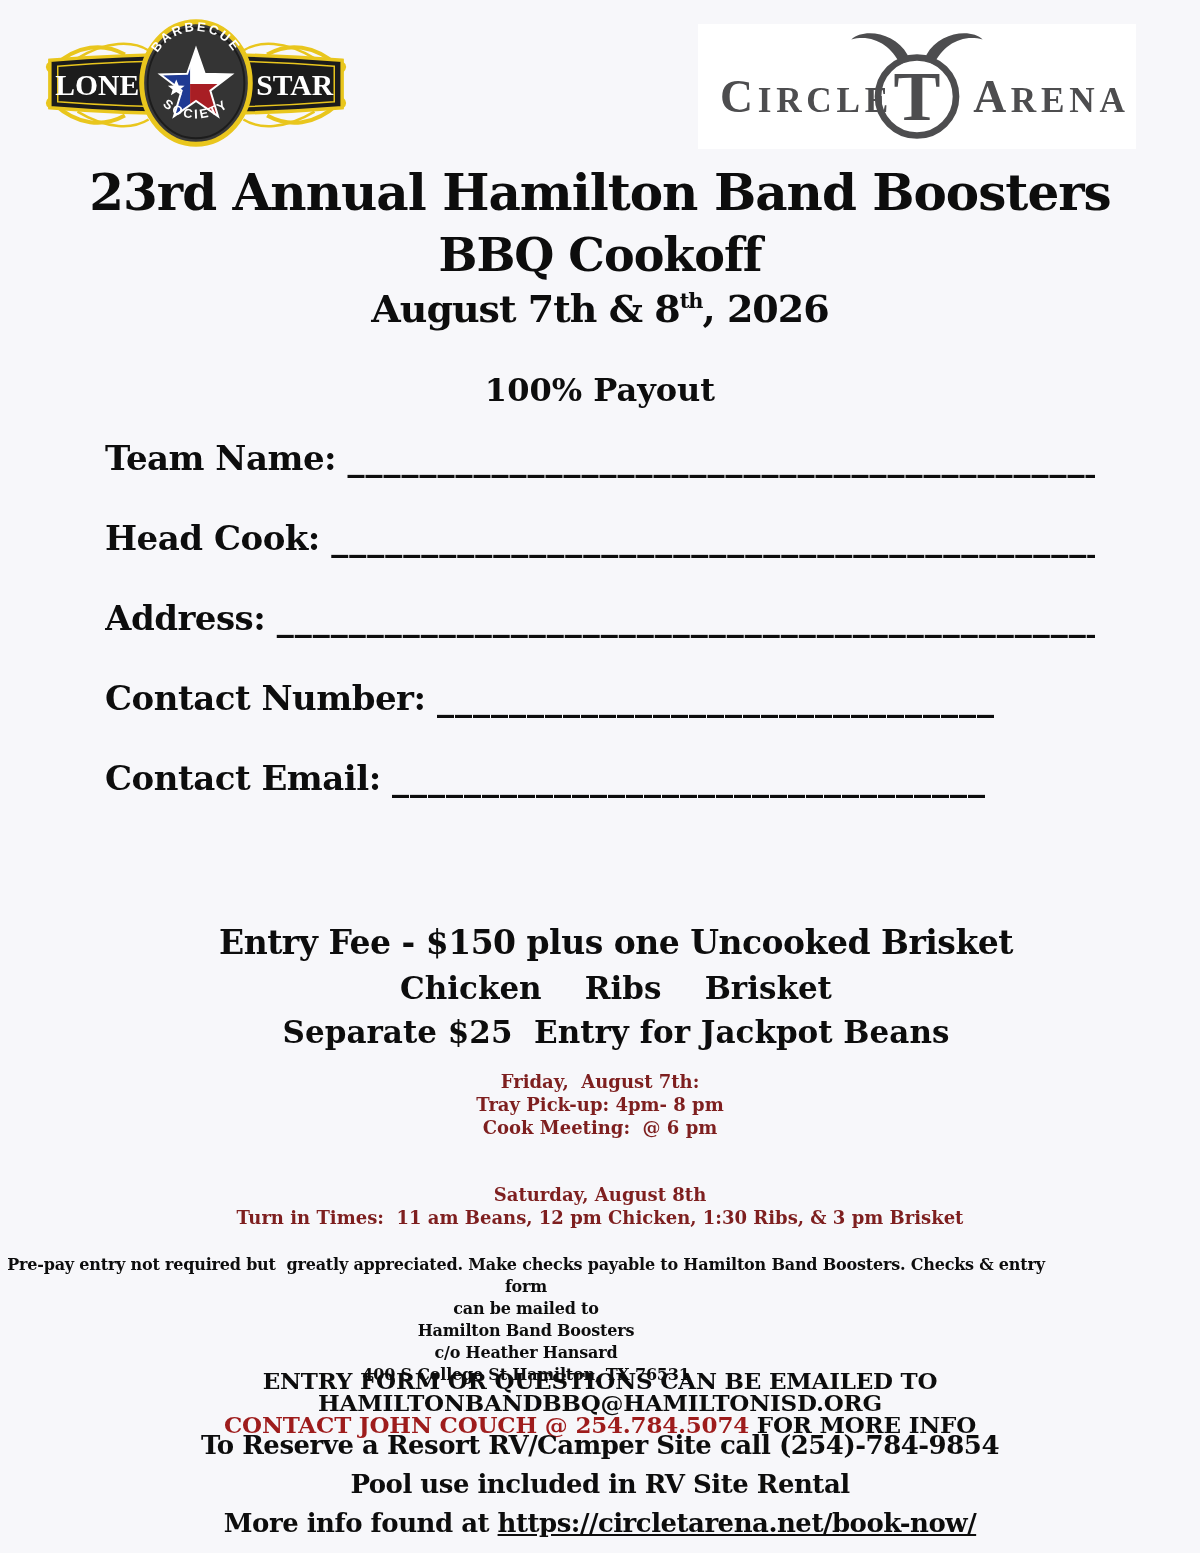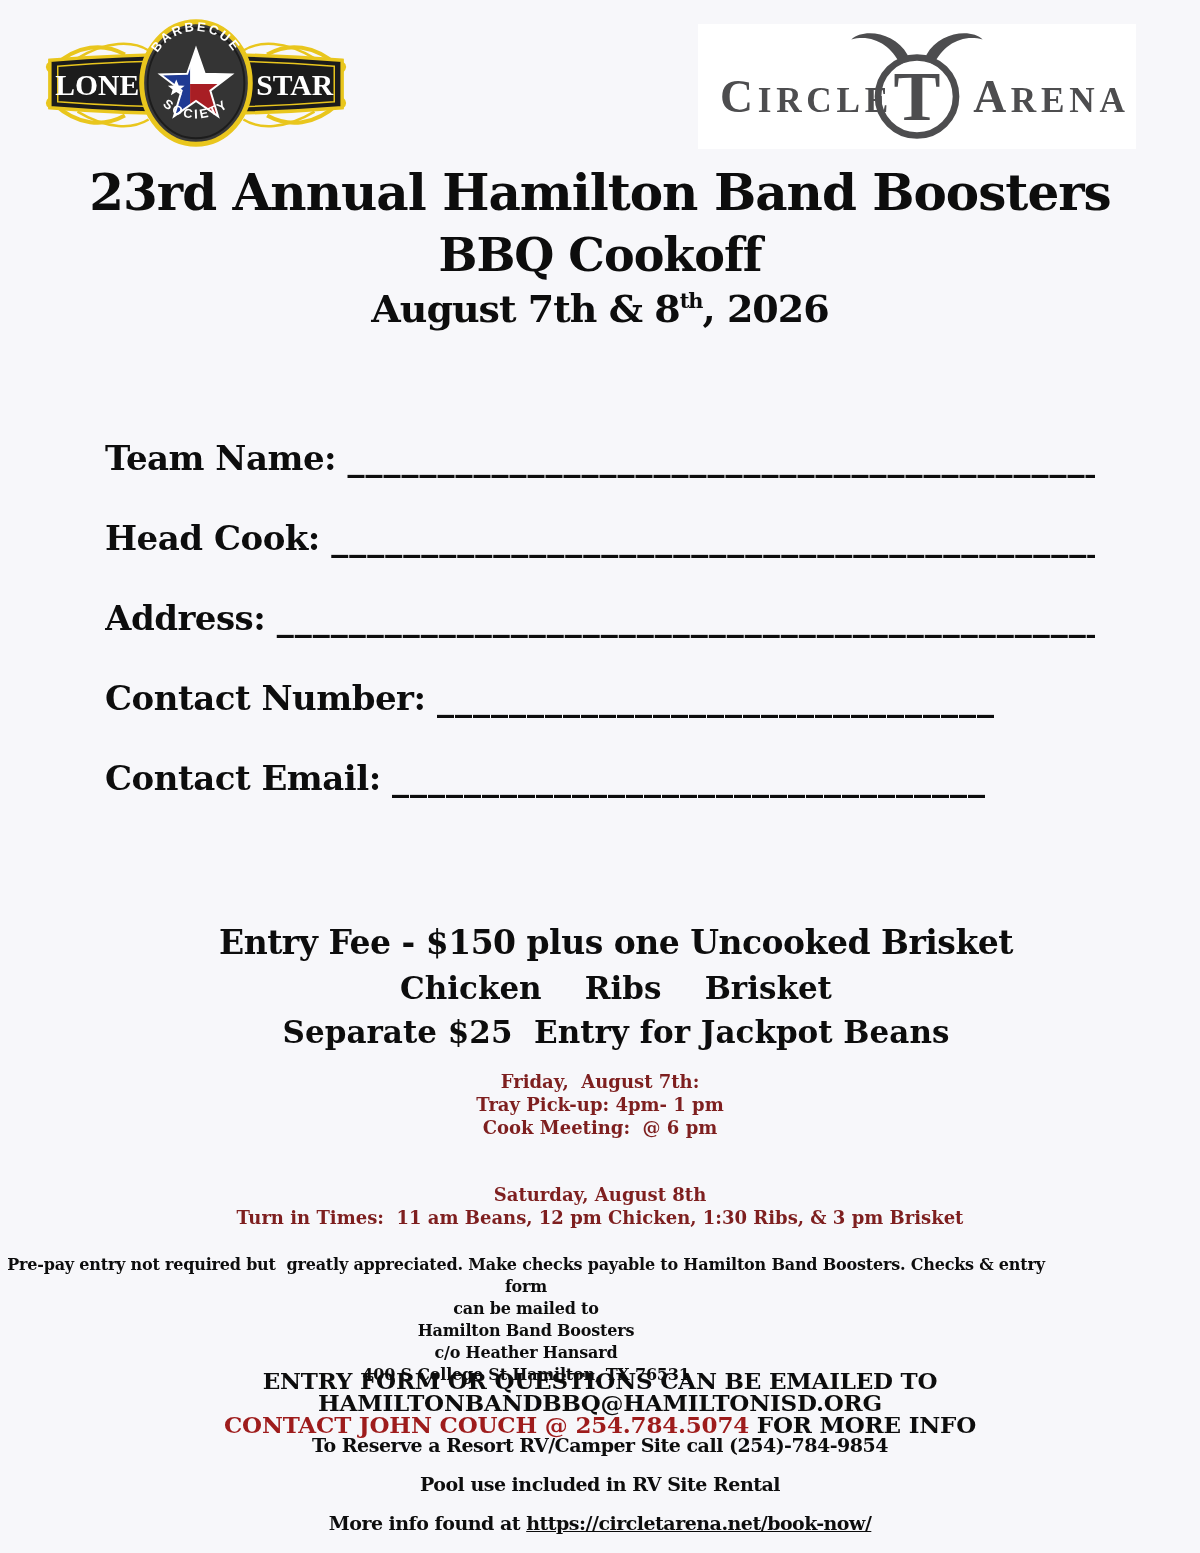--- a/index.html
+++ b/index.html
@@ -45,21 +45,21 @@
   .mailing{position:absolute;top:1254px;left:0;width:1052px;text-align:center;font-weight:700;}
   .mailing div{font-size:16px;line-height:22px;letter-spacing:-0.2px;}
 
   
   .contact{position:absolute;top:1370px;left:0;width:1200px;text-align:center;font-weight:700;}
   .contact div{font-size:23px;line-height:22px;letter-spacing:-0.2px;}
   .contact .red{color:#9e1c1c;}
 
   
   .footer{position:absolute;top:1426px;left:0;width:1200px;text-align:center;font-weight:700;}
-  .footer div{font-size:19px;line-height:39px;letter-spacing:-0.5px;}
+  .footer div{font-size:26px;line-height:39px;letter-spacing:-0.5px;}
   .underline{text-decoration:underline;}
 </style>
 </head>
 <body>
 
 <div class="page">
 
   <div class="lonestar">
     <svg width="316" height="140" viewBox="0 0 320 140">
 
@@ -128,39 +128,40 @@
       <text x="274" y="88" font-family="Liberation Serif, serif" font-weight="bold" fill="#4d4d4f" letter-spacing="5">
         <tspan font-size="48">A</tspan><tspan font-size="37">RENA</tspan>
       </text>
     </svg>
   </div>
 
   <div class="title-block">
     <div class="title1">23rd Annual Hamilton Band Boosters</div>
     <div class="title2">BBQ Cookoff</div>
     <div class="title-date"><span>August 7th &amp; 8</span><span class="sup">th</span><span>, 2026</span></div>
+    <div class="payout">100% Payout</div>
   </div>
 
   <div class="form">
     <div class="form-row"><span>Team Name: </span><span class="line">_____________________________________________</span></div>
     <div class="form-row"><span>Head Cook: </span><span class="line">____________________________________________</span></div>
     <div class="form-row"><span>Address: </span><span class="line">______________________________________________</span></div>
     <div class="form-row"><span>Contact Number: </span><span class="line">_______________________________</span></div>
     <div class="form-row"><span>Contact Email: </span><span class="line">_________________________________</span></div>
   </div>
 
   <div class="entry">
     <div class="entry-line1 pre">Entry Fee - $150 plus one Uncooked Brisket</div>
     <div class="entry-line2 pre">Chicken    Ribs    Brisket</div>
     <div class="entry-line3 pre">Separate $25  Entry for Jackpot Beans</div>
   </div>
 
   <div class="schedule">
     <div class="pre">Friday,  August 7th:</div>
-    <div class="pre">Tray Pick-up: 4pm- 1 pm</div>
+    <div class="pre">Tray Pick-up: 4pm- 8 pm</div>
     <div class="pre">Cook Meeting:  @ 6 pm</div>
     <div class="sched-gap"></div>
     <div class="pre">Saturday, August 8th</div>
     <div class="pre">Turn in Times:  11 am Beans, 12 pm Chicken, 1:30 Ribs, &amp; 3 pm Brisket</div>
   </div>
 
   <div class="mailing">
     <div class="pre">Pre-pay entry not required but  greatly appreciated. Make checks payable to Hamilton Band Boosters. Checks &amp; entry form</div>
     <div>can be mailed to</div>
     <div>Hamilton Band Boosters</div>

